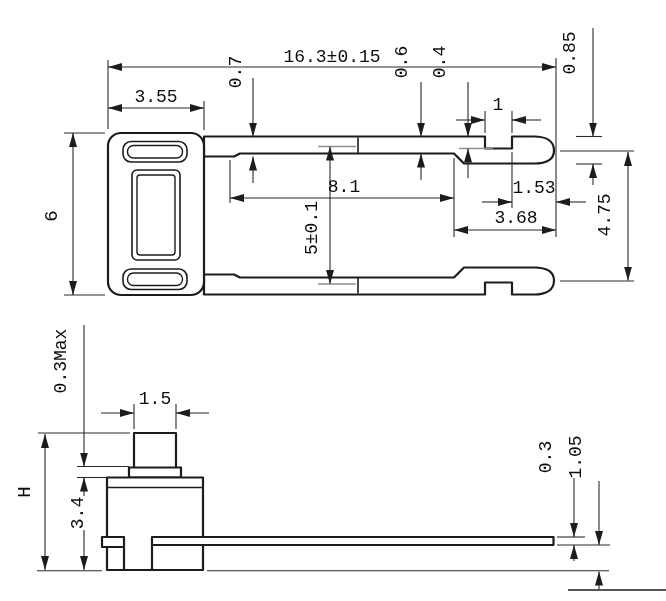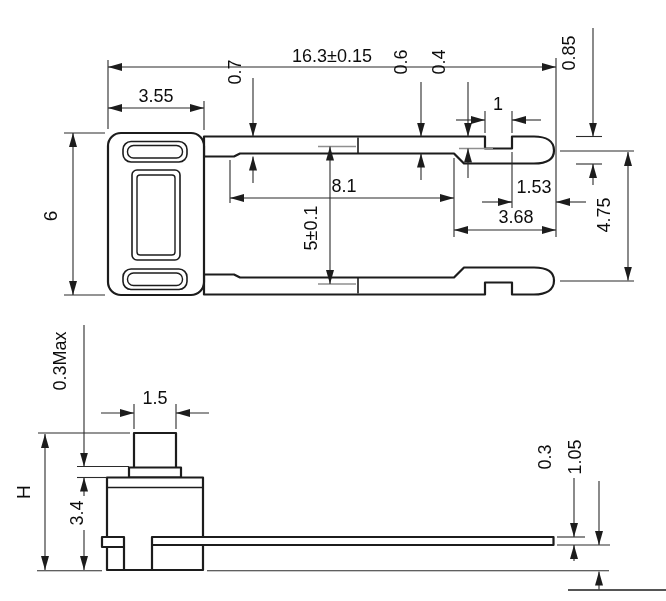--- a/index.html
+++ b/index.html
@@ -1,17 +1,17 @@
 <!DOCTYPE html>
 <html><head>
 <meta charset="utf-8">
 <style>
   html,body{margin:0;padding:0;background:#ffffff;}
   #stage{position:relative;width:666px;height:601px;background:#ffffff;overflow:hidden;
-         font-family:Liberation Sans, sans-serif;}
+         font-family:Liberation Mono, monospace;}
   svg{display:block;}
   .part{fill:#ffffff;stroke:#1c1c1c;stroke-width:2.2;stroke-linejoin:round;}
   .part-thin{fill:none;stroke:#1c1c1c;stroke-width:1.6;}
   .part-inner{fill:none;stroke:#1c1c1c;stroke-width:1.4;}
   .tick{stroke:#1c1c1c;stroke-width:1.6;}
   .dim{stroke:#2b2b2b;stroke-width:1.1;fill:none;}
   .leader{stroke:#8f8f8f;stroke-width:1.4;fill:none;}
   .dim-text{font-size:18px;fill:#0d0d0d;}
   .dim-text.big{font-size:19px;}
 </style>

